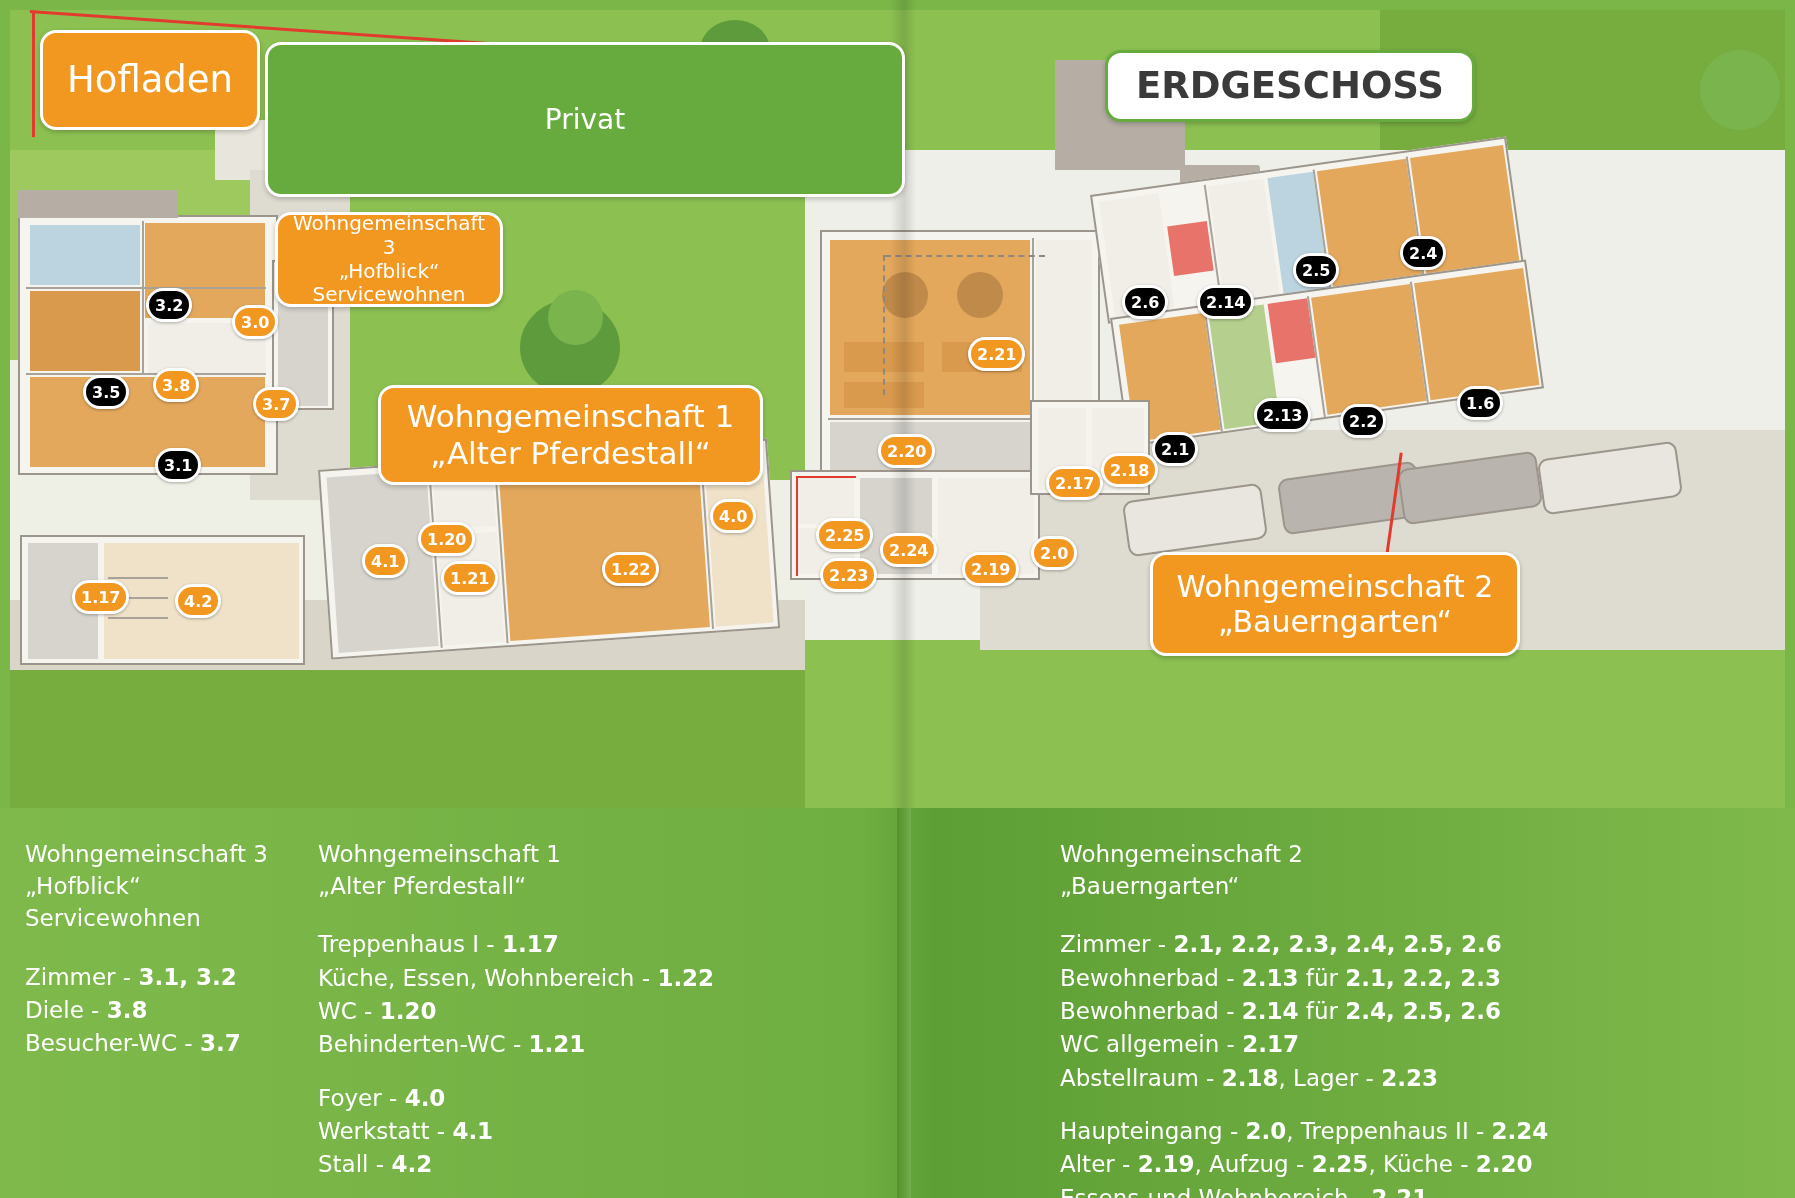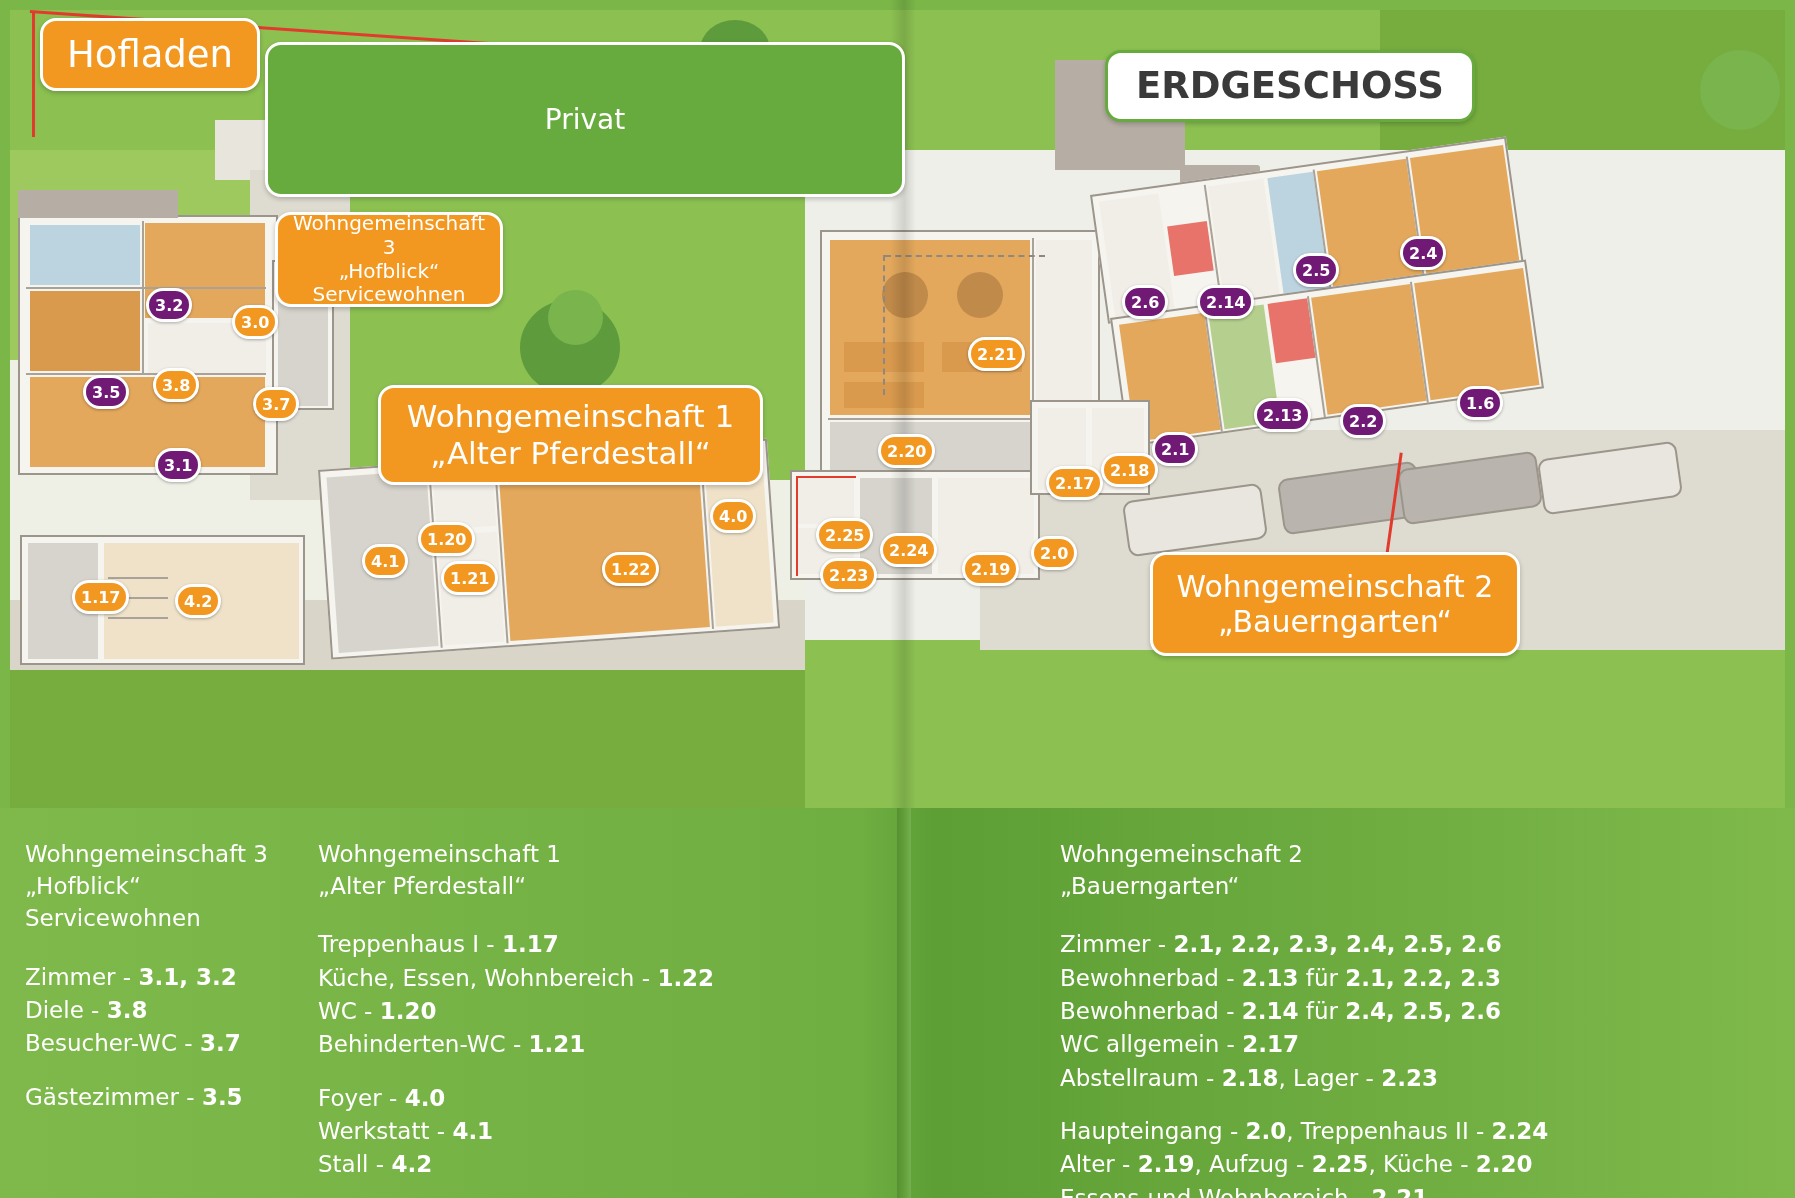--- a/index.html
+++ b/index.html
@@ -65,21 +65,21 @@
   .pill.white{background:#ffffff;color:#333;}
 
   
   .mk{
     position:absolute;border:3px solid #ffffff;border-radius:999px;
     color:#fff;font-size:16px;font-weight:700;
     display:flex;align-items:center;justify-content:center;
     box-shadow:0 1px 3px rgba(0,0,0,.3);
     min-width:46px;height:34px;padding:0 6px;box-sizing:border-box;
   }
-  .mk.g{background:#701a75;}
+  .mk.g{background:#000000;}
   .mk.o{background:#f2971f;}
 
   
   .legend{
     position:absolute;left:0;top:808px;width:1795px;height:390px;
     background:linear-gradient(90deg,#7fb94b 0%,#6fae41 48%,#5d9f35 52%,#7fb94b 100%);
   }
   .legend .seam{position:absolute;left:897px;top:0;width:14px;height:390px;
     background:linear-gradient(90deg,rgba(0,0,0,.14),rgba(0,0,0,.03),rgba(255,255,255,.12));}
   .col{position:absolute;color:#fff;font-size:23px;line-height:1.45;}
@@ -216,21 +216,21 @@
     <div class="redline" style="left:1390px;top:452px;width:3px;height:140px;transform:rotate(8deg);"></div>
 
     <div class="dash" style="left:885px;top:255px;width:160px;"></div>
     <div class="dash" style="left:885px;top:255px;width:140px;transform:rotate(90deg);transform-origin:left top;"></div>
 
     <div class="frame-top"></div>
     <div class="frame-left"></div>
     <div class="frame-right"></div>
     <div class="spine"></div>
 
-    <div class="pill orange" style="left:40px;top:18px;width:220px;height:73px;font-size:37px;">Hofladen</div>
+    <div class="pill orange" style="left:40px;top:30px;width:220px;height:100px;font-size:37px;">Hofladen</div>
 
     <div class="pill green" style="left:265px;top:42px;width:640px;height:155px;font-size:28px;">Privat</div>
 
     <div class="pill orange" style="left:275px;top:212px;width:228px;height:95px;font-size:20px;flex-direction:column;">
       <span>Wohngemeinschaft 3</span>
       <span>„Hofblick“</span>
       <span>Servicewohnen</span>
     </div>
 
     <div class="pill orange" style="left:378px;top:385px;width:385px;height:100px;font-size:31px;flex-direction:column;">
@@ -284,21 +284,20 @@
 
     <div class="col" id="legend-col1" style="left:25px;top:30px;width:280px;">
         <div class="head">Wohngemeinschaft 3</div>
         <div class="head">„Hofblick“</div>
         <div class="head">Servicewohnen</div>
         <div class="gap"></div>
         <div><span>Zimmer - </span><b>3.1, 3.2</b></div>
         <div><span>Diele - </span><b>3.8</b></div>
         <div><span>Besucher-WC - </span><b>3.7</b></div>
         <div class="gap-sm"></div>
-        <div><span>Gästezimmer - </span><b>3.5</b></div>
       </div>
     <div class="col" id="legend-col2" style="left:318px;top:30px;width:560px;">
         <div class="head">Wohngemeinschaft 1</div>
         <div class="head">„Alter Pferdestall“</div>
         <div class="gap"></div>
         <div><span>Treppenhaus I - </span><b>1.17</b></div>
         <div><span>Küche, Essen, Wohnbereich - </span><b>1.22</b></div>
         <div><span>WC - </span><b>1.20</b></div>
         <div><span>Behinderten-WC - </span><b>1.21</b></div>
         <div class="gap-sm"></div>

